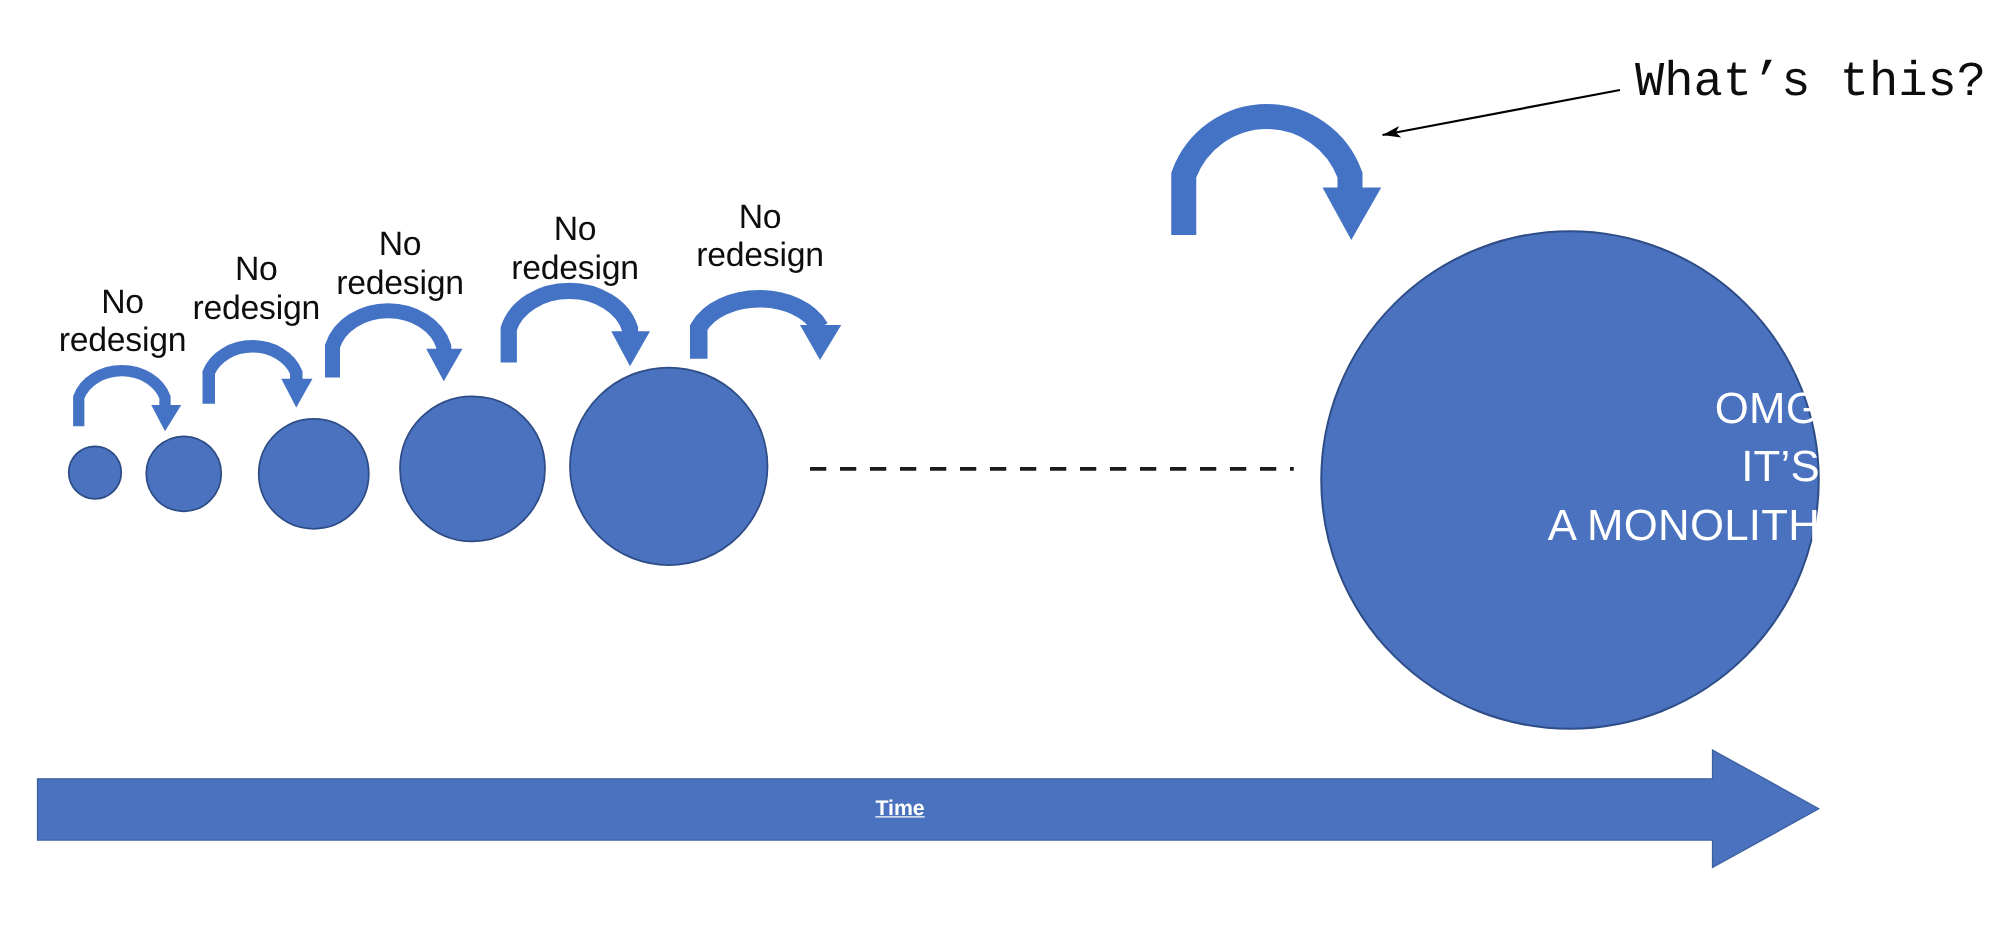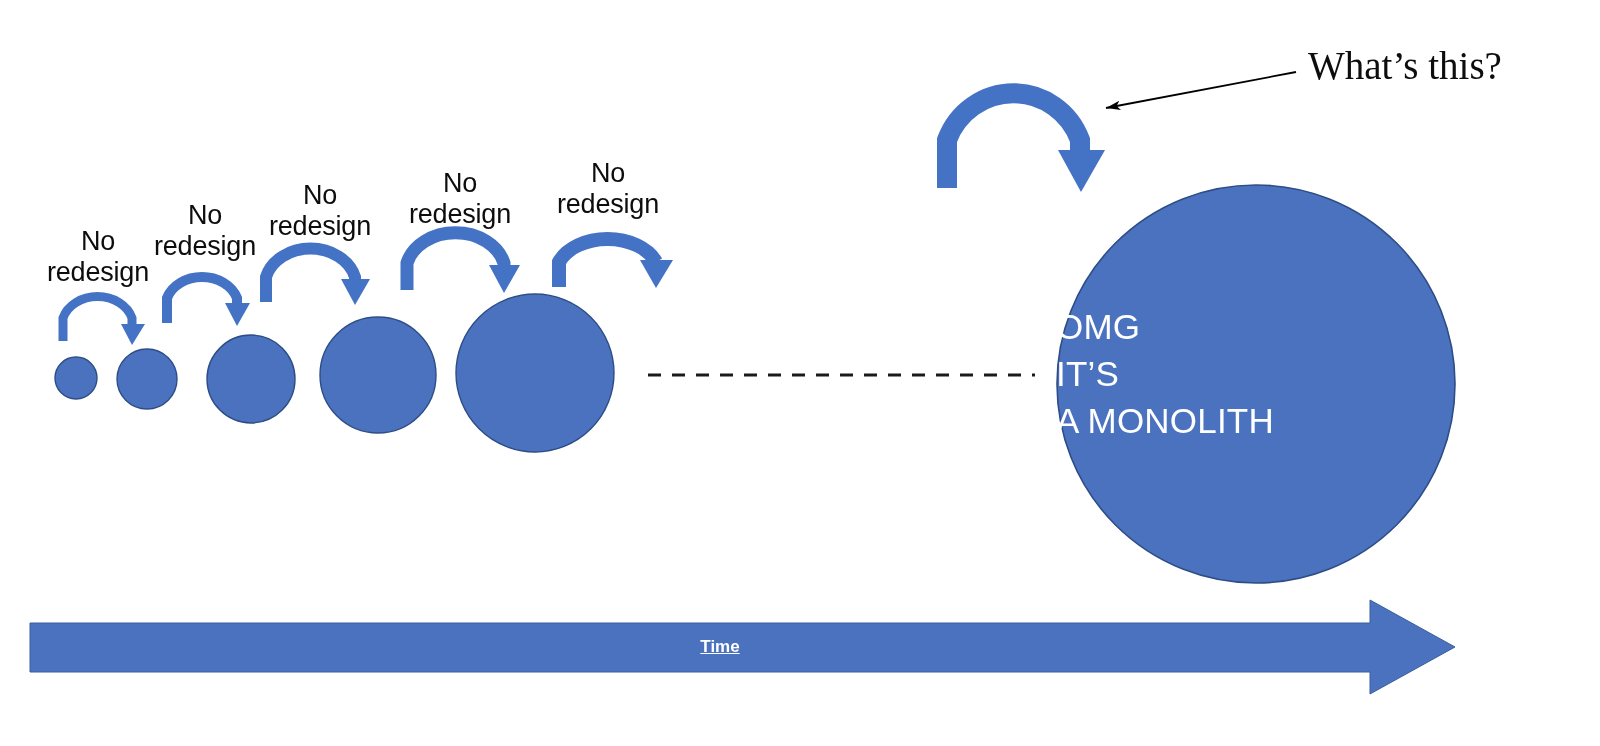--- a/index.html
+++ b/index.html
@@ -31,29 +31,29 @@
     text-align: center;
     font-family: "Liberation Sans", sans-serif;
     font-size: 27px;
     line-height: 31px;
     color: #0d0d0d;
     white-space: pre-line;
     letter-spacing: -0.2px;
   }
   .whats-this {
     position: absolute;
-    font-family: Liberation Serif, serif;
+    font-family: Liberation Mono, monospace;
     font-size: 39px;
     line-height: 44px;
     color: #0d0d0d;
     white-space: nowrap;
   }
   .monolith-text {
     position: absolute;
-    text-align: left;
+    text-align: right;
     font-family: "Liberation Sans", sans-serif;
     font-size: 35px;
     line-height: 47px;
     color: #ffffff;
     white-space: pre-line;
     letter-spacing: 0.2px;
   }
   .time-text {
     position: absolute;
     font-family: "Liberation Sans", sans-serif;

